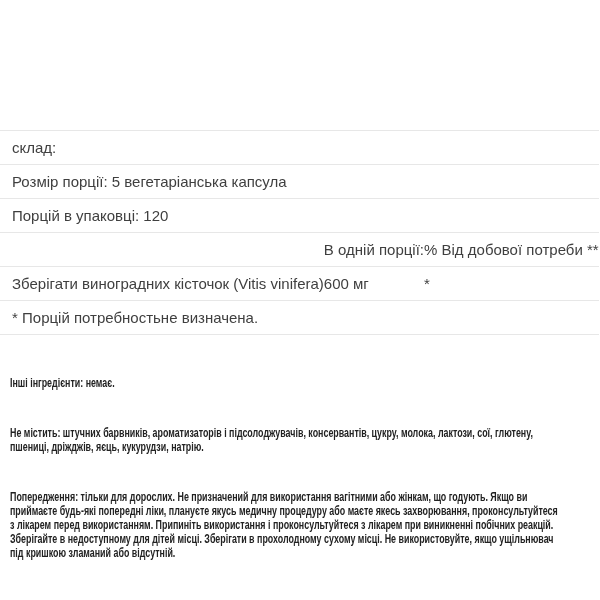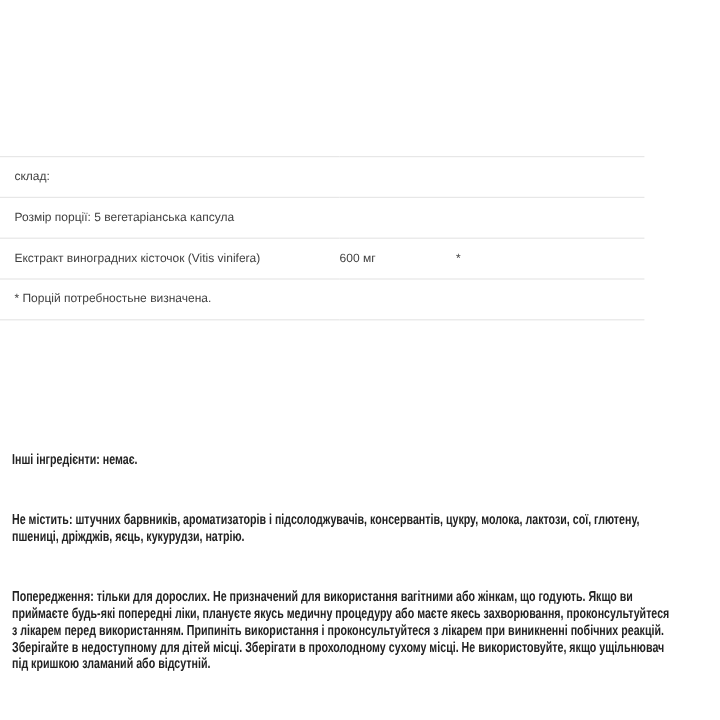--- a/index.html
+++ b/index.html
@@ -15,21 +15,21 @@
     font-family:"Liberation Sans", sans-serif;
   }
   .page{position:relative;width:600px;height:600px;background:var(--page_bg);}
 
   
   table.facts{
     position:absolute;top:130px;left:0;
     width:537px;
     border-collapse:collapse;
     color:var(--table_text);
-    font-size:10px;
+    font-size:15px;
   }
   table.facts td{
     height:34px;
     vertical-align:middle;
     border-bottom:1px solid var(--divider);
     white-space:nowrap;
   }
   table.facts{border-top:1px solid var(--divider);}
   td.full, td.c1{padding-left:12px;}
   col.col1{width:283px;}
@@ -62,21 +62,29 @@
         <col class="col3">
     </colgroup>
     <tbody>
       <tr>
         <td class="full" colspan="3">склад:</td>
       </tr>
       <tr>
         <td class="full" colspan="3">Розмір порції: 5 вегетаріанська капсула</td>
       </tr>
       <tr>
-        <td class="c1">Екстракт виноградних кісточок (Vitis vinifera)</td>
+        <td class="full" colspan="3">Порцій в упаковці: 120</td>
+      </tr>
+      <tr>
+        <td class="c1"></td>
+        <td>В одній порції:</td>
+        <td>% Від добової потреби **</td>
+      </tr>
+      <tr>
+        <td class="c1">Зберігати виноградних кісточок (Vitis vinifera)</td>
         <td>600 мг</td>
         <td>*</td>
       </tr>
       <tr>
         <td class="full" colspan="3">* Порцій потребностьне визначена.</td>
       </tr>
     </tbody>
   </table>
 
   <div class="notes">

